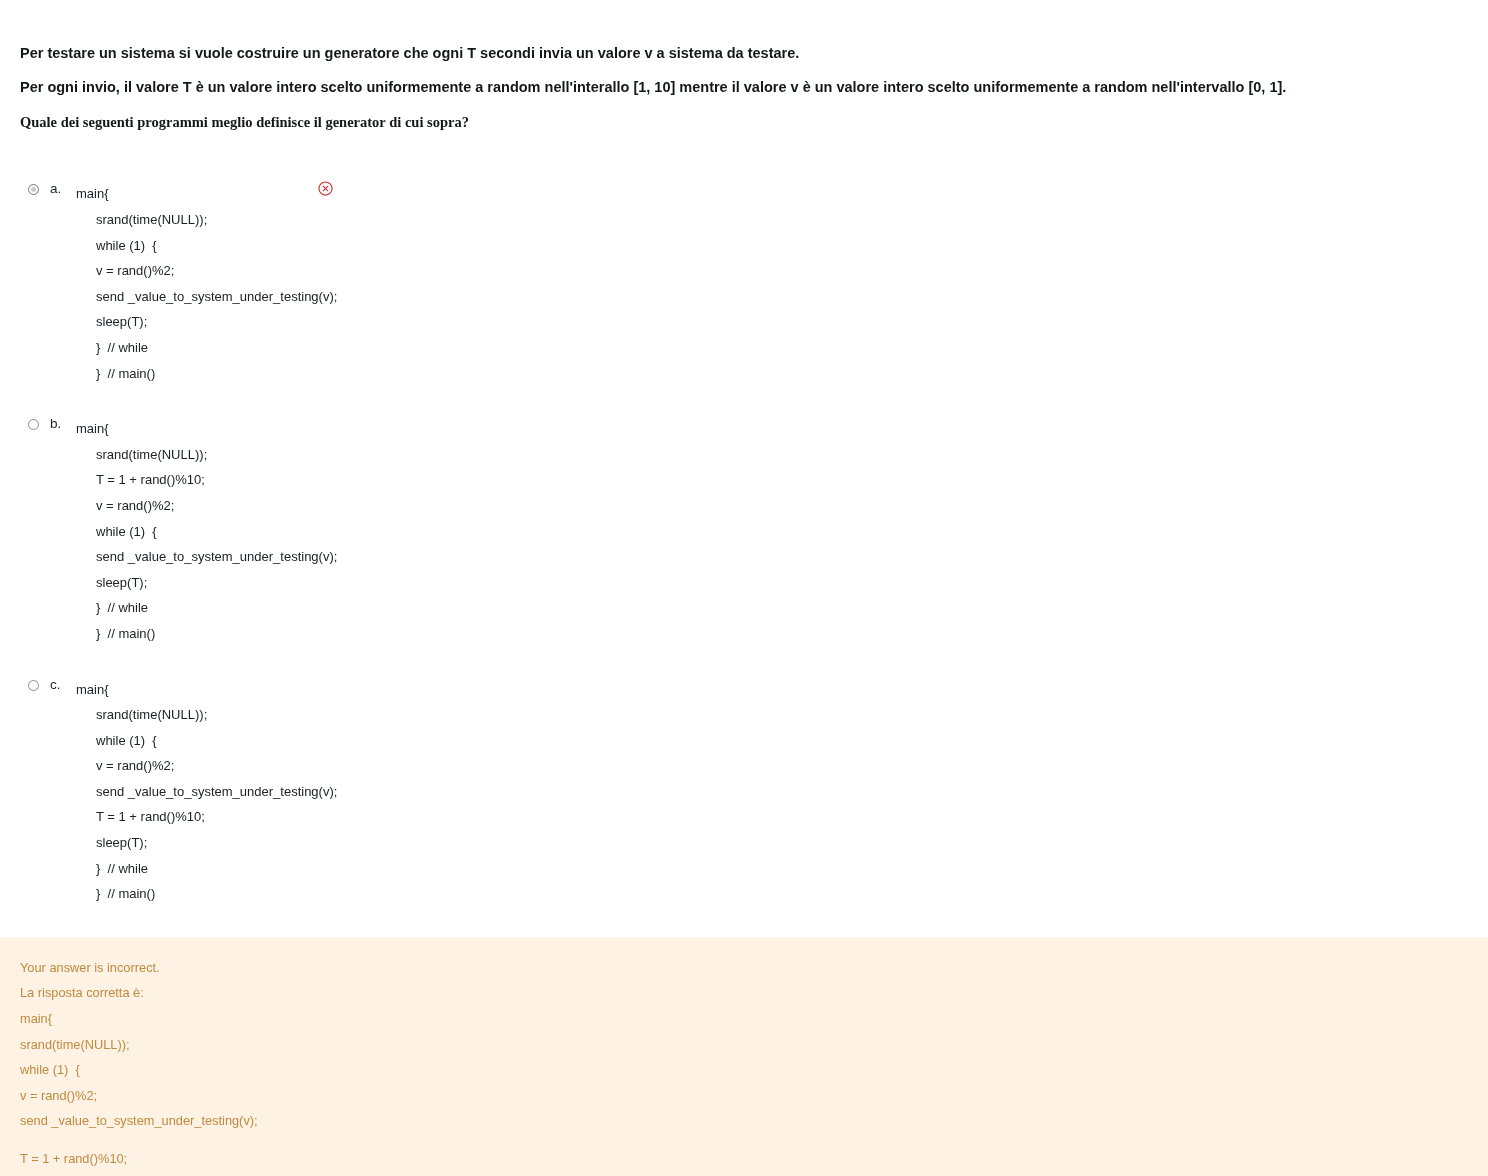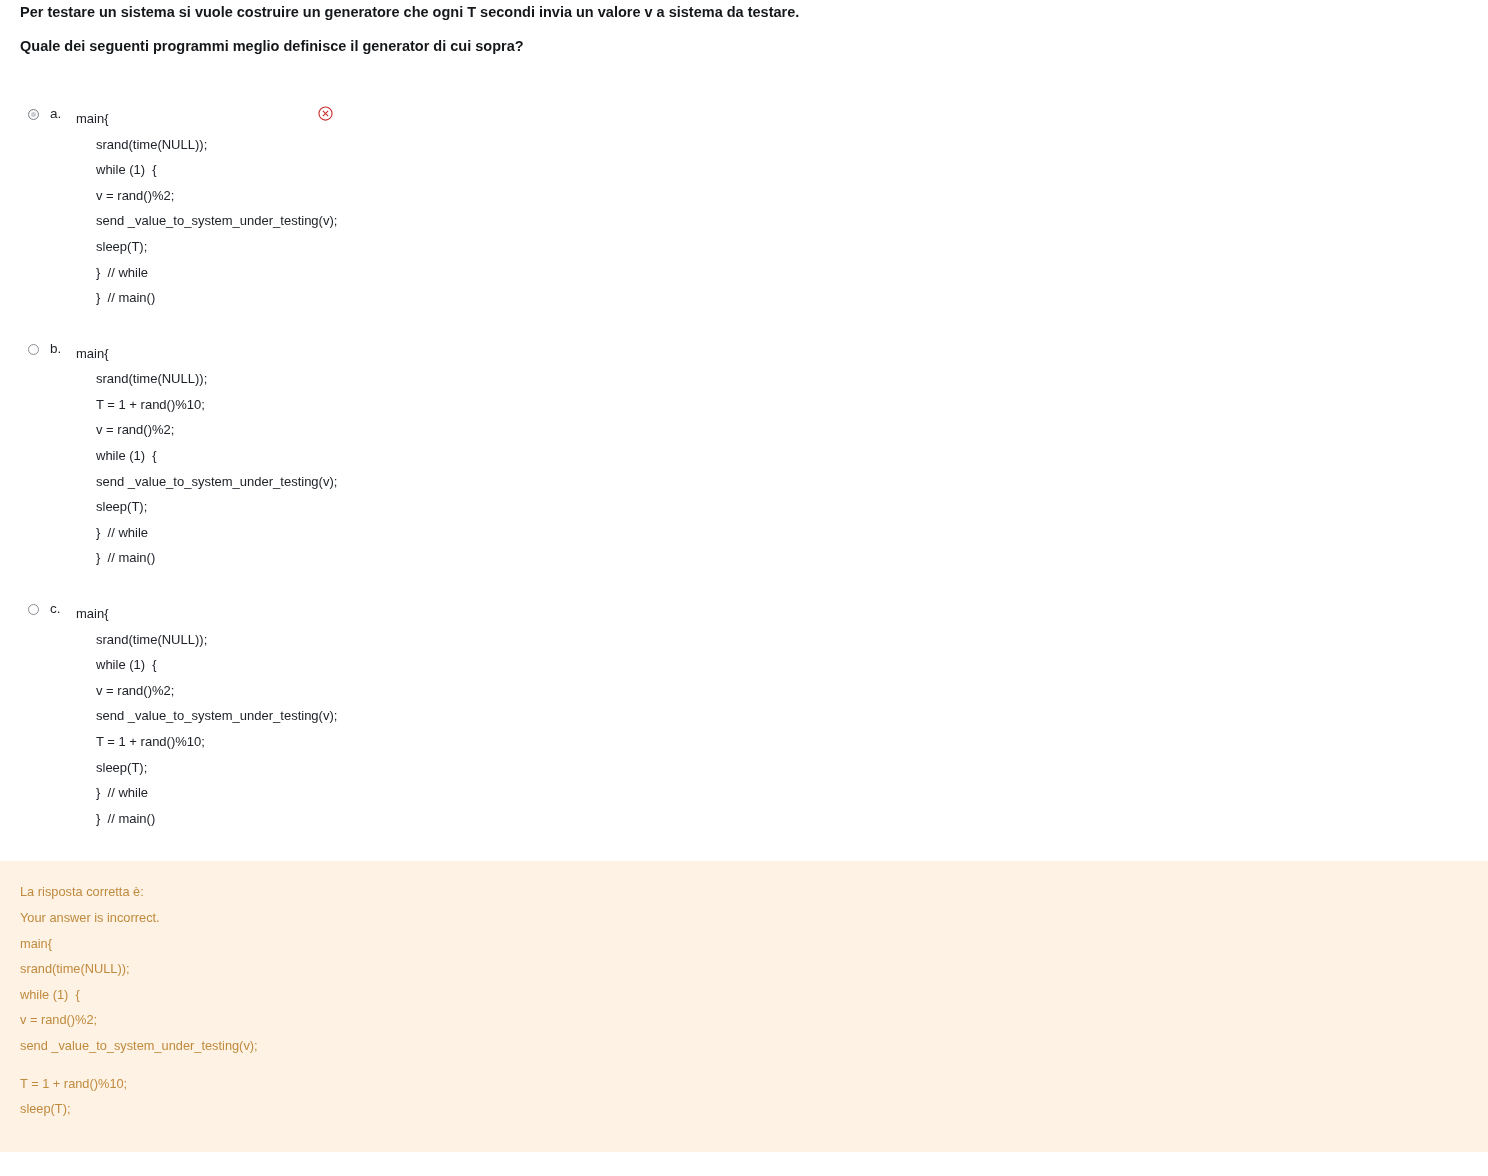--- a/index.html
+++ b/index.html
@@ -26,23 +26,23 @@
     margin: 0;
   }
   .qline {
     font-weight: bold;
     font-size: 14.5px;
     line-height: 1.55;
     margin: 0;
     padding: 0;
     color: #15181b;
   }
-  .qline.first { padding-top: 1px; }
+  .qline.first { padding-top: 1px; margin-top: 41px; }
   .qline.second { padding-top: 12px; }
-  .qline.third { padding-top: 12px; }
+  .qline.third { padding-top: 12px; font-family: Liberation Serif, serif; }
 
   .answers {
     margin-top: 48px;
     padding-left: 28px;
   }
   .answer-block {
     position: relative;
     display: flex;
     align-items: flex-start;
     margin-bottom: 30px;
@@ -110,20 +110,21 @@
     height: 12px;
   }
 </style>
 </head>
 <body>
 
 <div class="page">
 
   <div class="question-text">
     <p class="qline first">Per testare un sistema si vuole costruire un generatore che ogni T secondi invia un valore v a sistema da testare.</p>
+    <p class="qline second">Per ogni invio, il valore T è un valore intero scelto uniformemente a random nell'interallo [1, 10] mentre il valore v è un valore intero scelto uniformemente  a random nell'intervallo [0, 1].</p>
     <p class="qline third">Quale dei seguenti programmi meglio definisce il generator di cui sopra?</p>
   </div>
 
   <div class="answers">
 
     <div class="answer-block">
       <div class="radio checked"></div>
       <div class="answer-letter">a.</div>
       <div class="code-lines">
         <div class="code-line">main{</div>
@@ -171,22 +172,22 @@
         <div class="code-line indent">T = 1 + rand()%10;</div>
         <div class="code-line indent">sleep(T);</div>
         <div class="code-line indent">}  // while</div>
         <div class="code-line indent">}  // main()</div>
       </div>
     </div>
 
   </div>
 
   <div class="feedback">
+    <p class="fb-line">Your answer is incorrect.</p>
     <p class="fb-line">La risposta corretta è:</p>
-    <p class="fb-line">Your answer is incorrect.</p>
     <p class="fb-line">main{</p>
     <p class="fb-line">srand(time(NULL));</p>
     <p class="fb-line">while (1)  {</p>
     <p class="fb-line">v = rand()%2;</p>
     <p class="fb-line">send _value_to_system_under_testing(v);</p>
     <div class="fb-blank"></div>
     <p class="fb-line">T = 1 + rand()%10;</p>
     <p class="fb-line">sleep(T);</p>
   </div>
 

